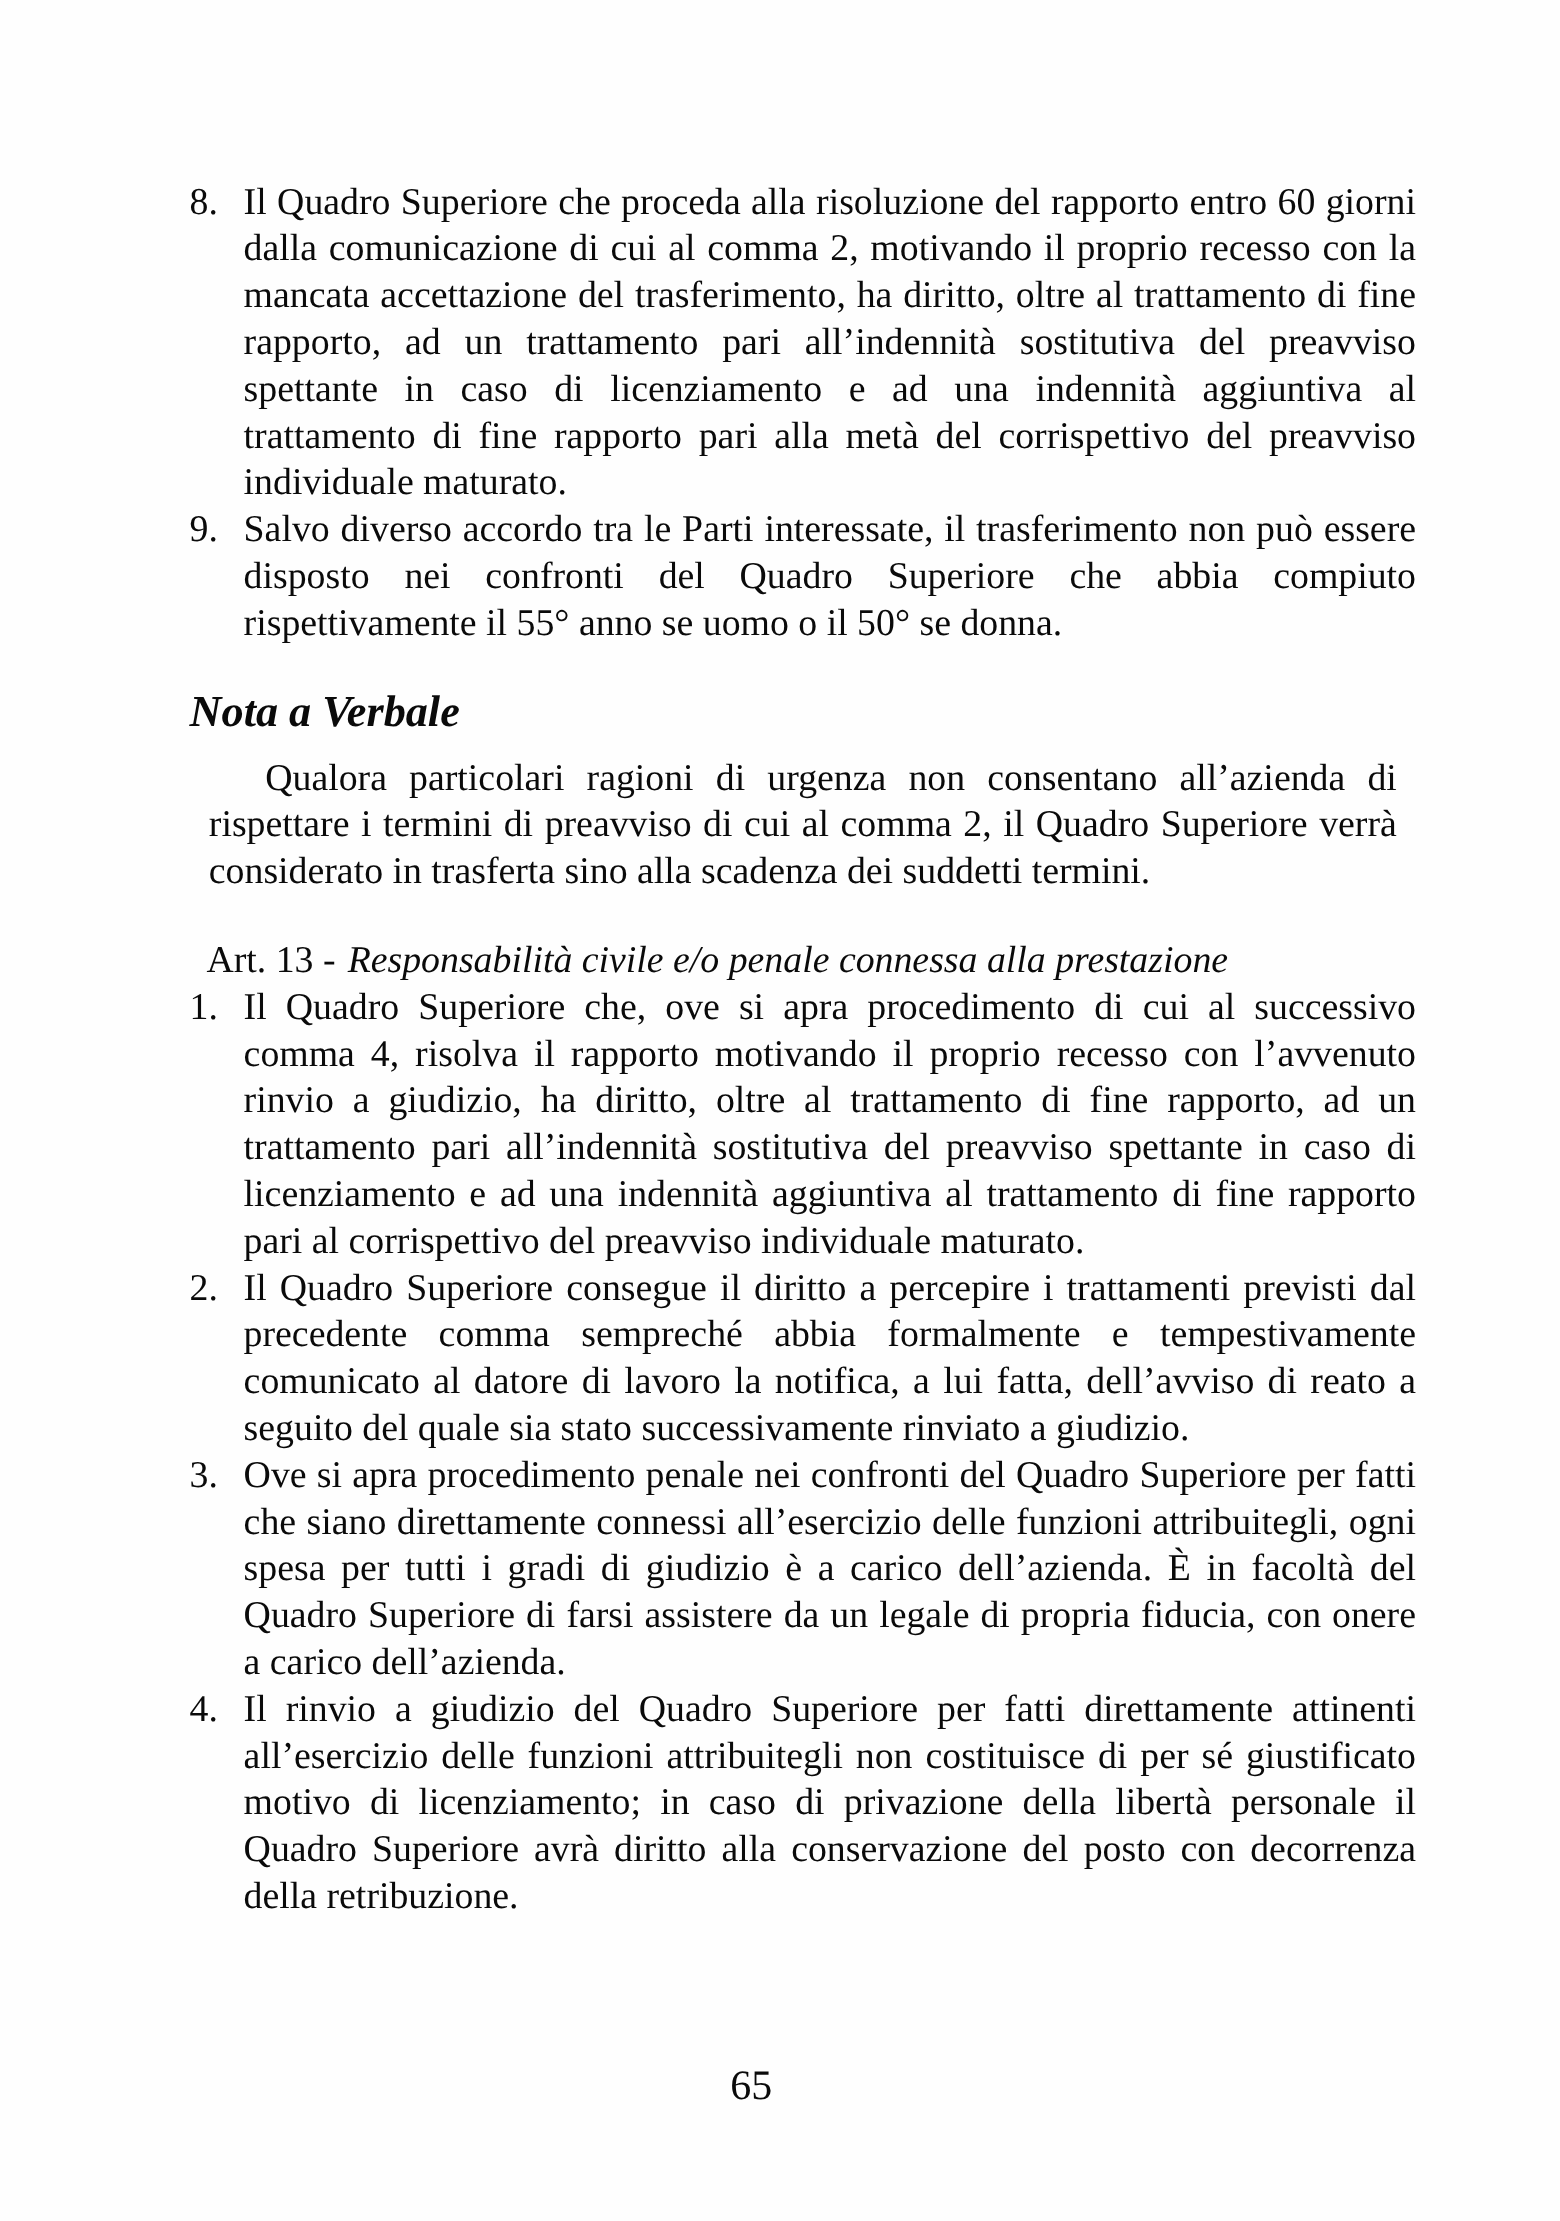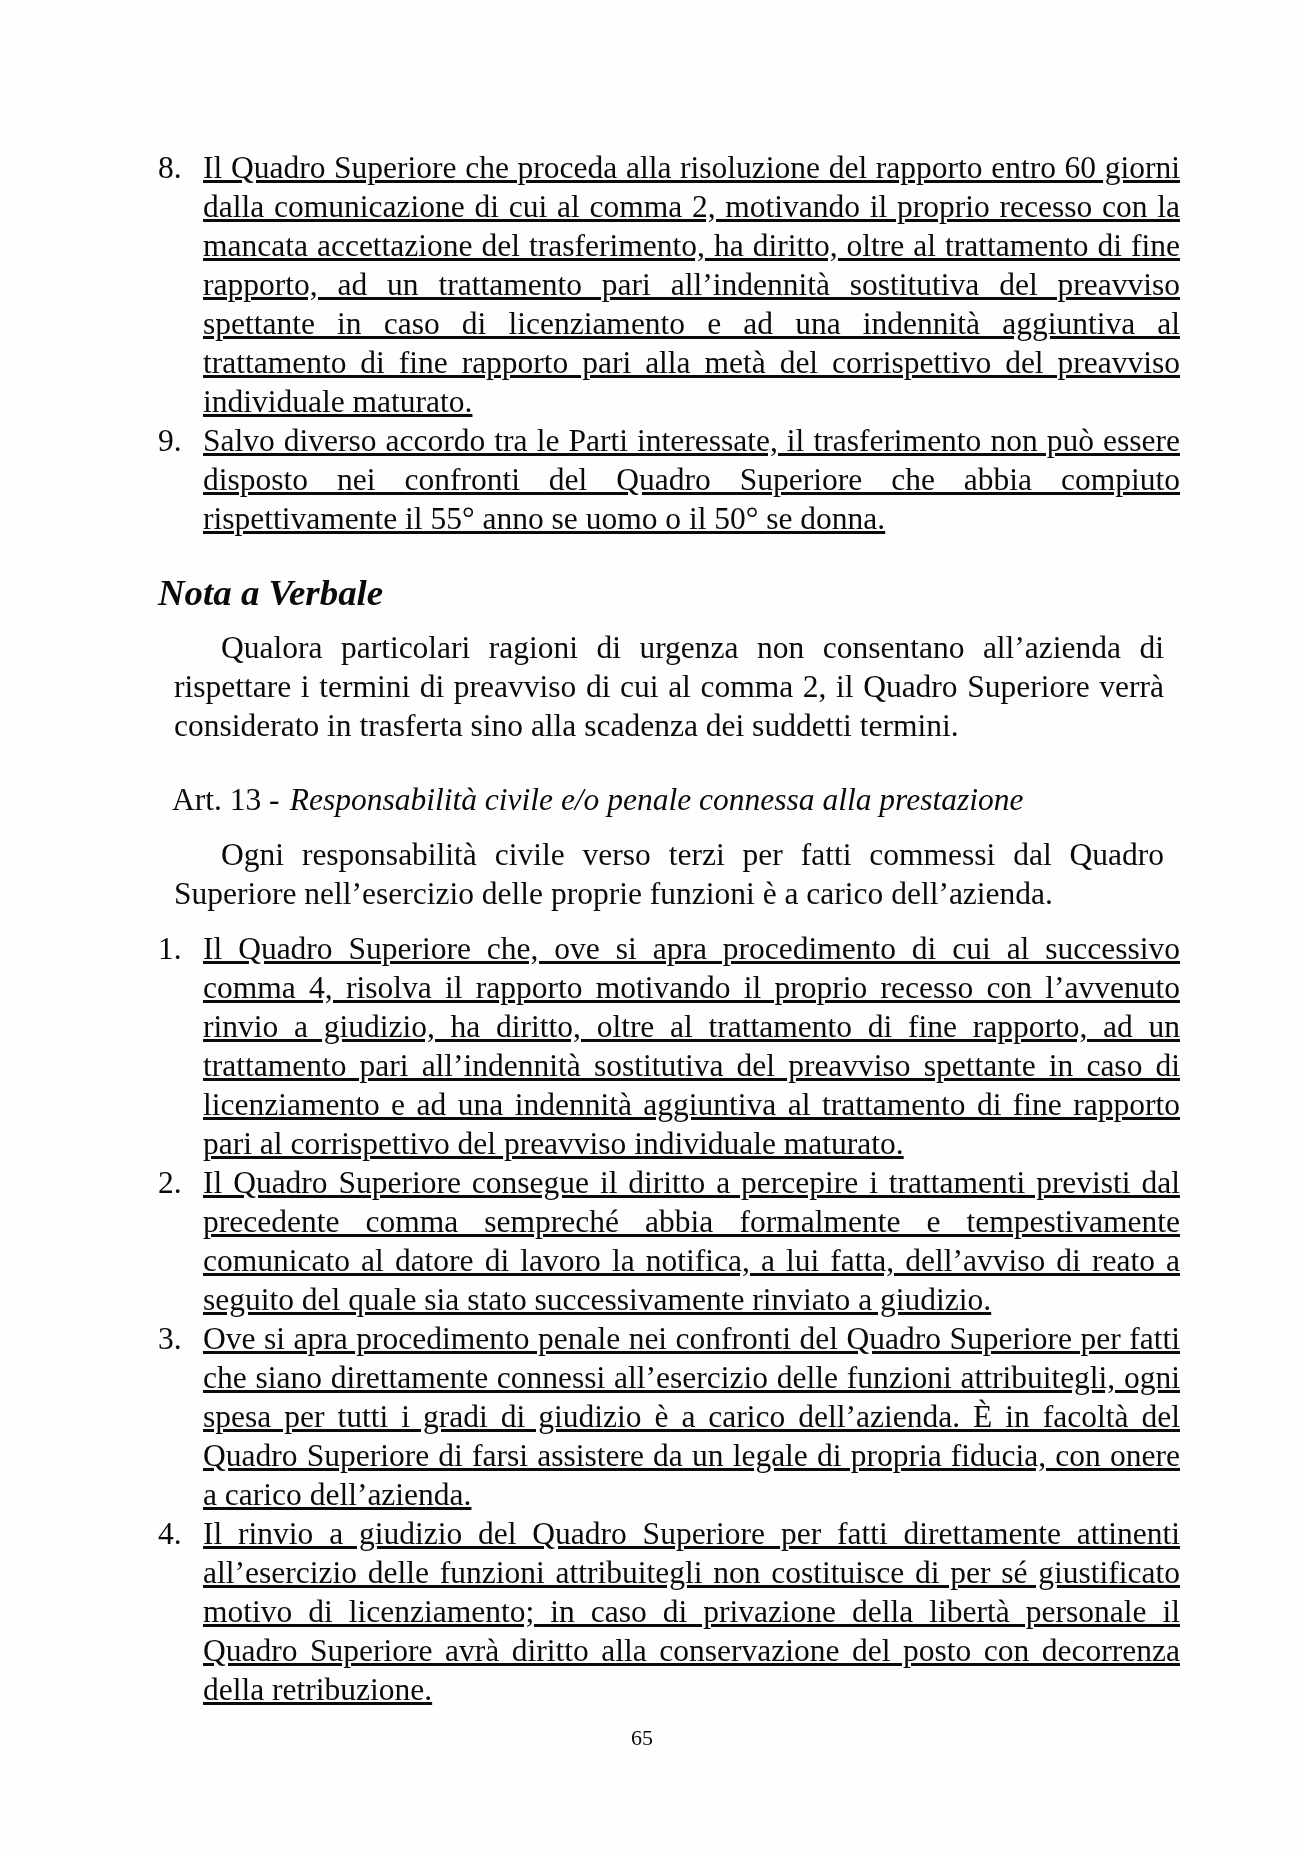--- a/index.html
+++ b/index.html
@@ -33,21 +33,20 @@
   .clause .num {
     position: absolute;
     left: 0;
     top: 0;
     width: 45px;
     text-align: left;
   }
   .clause .txt {
     display: block;
     text-align: justify;
-    text-decoration: underline;
   }
   
   .para {
     margin: 16px;
     text-indent: 47px;
     text-align: justify;
   }
   .section-heading {
     margin: 35px 0 0 0;
     font-weight: bold;
@@ -59,24 +58,24 @@
     text-align: left;
     white-space: nowrap;
   }
   .article-heading .article-title {
     font-style: italic;
     margin-left: 0.32em;
   }
   .page-number {
     position: absolute;
     top: 1718px;
-    left: 16px;
+    left: 0;
     width: 1252px;
     text-align: center;
-    font-size: 22px;
+    font-size: 35px;
     line-height: 39px;
   }
 </style>
 </head>
 <body>
 
 <div class="page">
   <div class="content">
 
     <div class="clause">
@@ -88,21 +87,20 @@
       <span class="num">9.</span>
       <span class="txt">Salvo diverso accordo tra le Parti interessate, il trasferimento non può essere disposto nei confronti del Quadro Superiore che abbia compiuto rispettivamente il 55° anno se uomo o il 50° se donna.</span>
     </div>
 
     <h3 class="section-heading">Nota a Verbale</h3>
 
     <p class="para">Qualora particolari ragioni di urgenza non consentano all’azienda di rispettare i termini di preavviso di cui al comma 2, il Quadro Superiore verrà considerato in trasferta sino alla scadenza dei suddetti termini.</p>
 
     <p class="article-heading"><span class="article-label">Art. 13 -</span><span class="article-title">Responsabilità civile e/o penale connessa alla prestazione</span></p>
 
-    <p class="para">Ogni responsabilità civile verso terzi per fatti commessi dal Quadro Superiore nell’esercizio delle proprie funzioni è a carico dell’azienda.</p>
 
     <div class="clause">
       <span class="num">1.</span>
       <span class="txt">Il Quadro Superiore che, ove si apra procedimento di cui al successivo comma 4, risolva il rapporto motivando il proprio recesso con l’avvenuto rinvio a giudizio, ha diritto, oltre al trattamento di fine rapporto, ad un trattamento pari all’indennità sostitutiva del preavviso spettante in caso di licenziamento e ad una indennità aggiuntiva al trattamento di fine rapporto pari al corrispettivo del preavviso individuale maturato.</span>
     </div>
 
     <div class="clause">
       <span class="num">2.</span>
       <span class="txt">Il Quadro Superiore consegue il diritto a percepire i trattamenti previsti dal precedente comma sempreché abbia formalmente e tempestivamente comunicato al datore di lavoro la notifica, a lui fatta, dell’avviso di reato a seguito del quale sia stato successivamente rinviato a giudizio.</span>
     </div>

